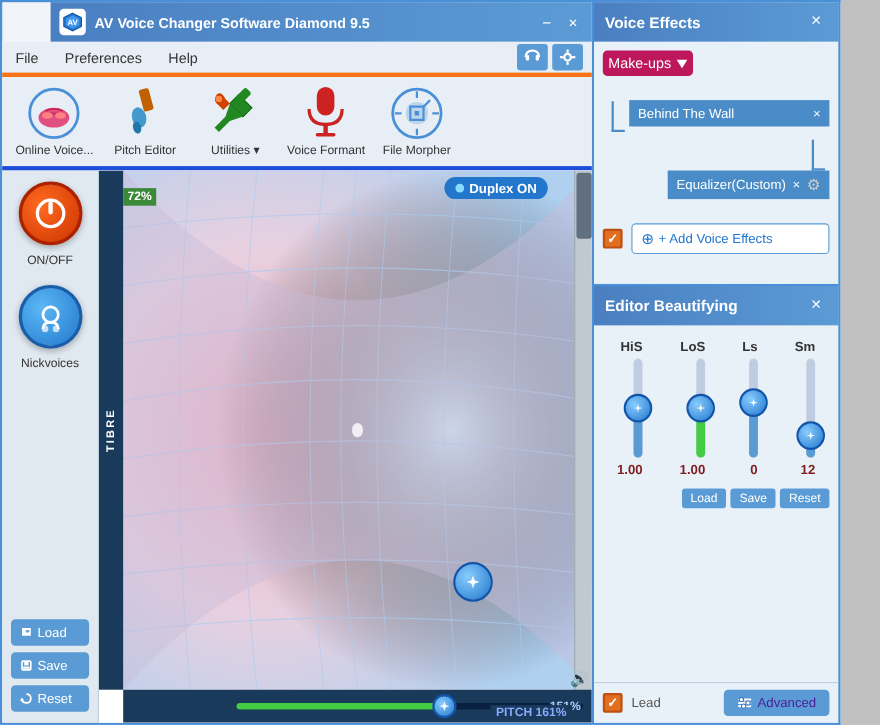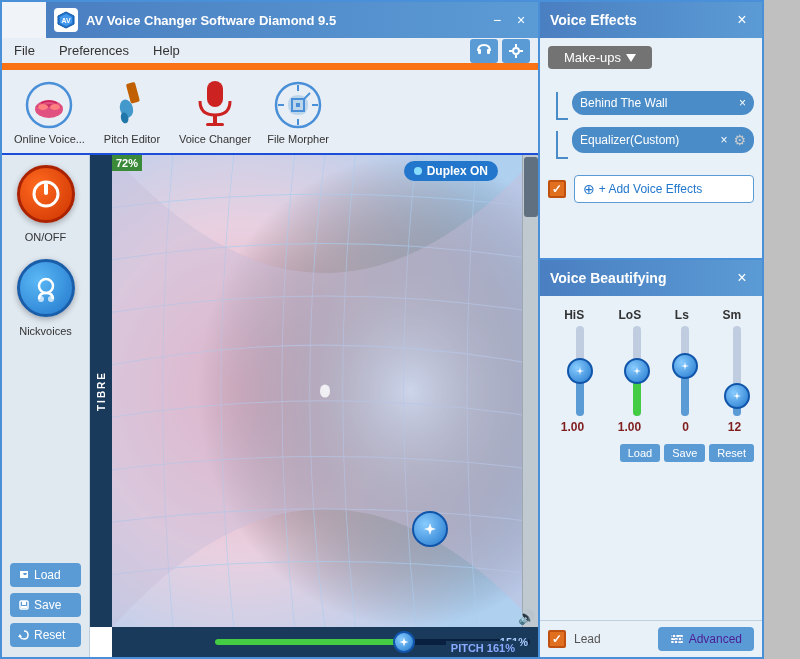--- a/index.html
+++ b/index.html
@@ -60,21 +60,21 @@
       text-align: center;
       line-height: 1;
     }
 
     .menu-bar {
       background: #e8eef5;
       display: flex;
       align-items: center;
       padding: 4px 8px;
       gap: 16px;
-      border-bottom: 7px solid #f97316;
+      border-bottom: 4px solid #f97316;
       height: 32px;
     }
     .menu-item {
       font-size: 13px;
       color: #333;
       cursor: pointer;
       padding: 2px 4px;
     }
     .menu-icons {
       margin-left: auto;
@@ -93,21 +93,21 @@
       color: white;
       font-size: 14px;
     }
 
     .toolbar {
       display: flex;
       align-items: flex-end;
       padding: 8px 12px;
       gap: 12px;
       background: #e8eef5;
-      border-bottom: 2px solid #1d4ed8;
+      border-bottom: 4px solid #1d4ed8;
       height: 85px;
     }
     .tool-item {
       display: flex;
       flex-direction: column;
       align-items: center;
       cursor: pointer;
       min-width: 70px;
     }
     .tool-icon {
@@ -233,21 +233,21 @@
       font-size: 10px;
       font-weight: bold;
       writing-mode: vertical-rl;
       text-orientation: mixed;
       transform: rotate(180deg);
       letter-spacing: 2px;
     }
     .tibre-percent {
       position: absolute;
       left: 22px;
-      top: 0;
+      top: 16px;
       background: #3a8a3a;
       color: white;
       font-size: 11px;
       font-weight: bold;
       padding: 2px 4px;
       z-index: 10;
     }
 
     .duplex-badge {
       position: absolute;
@@ -413,37 +413,37 @@
       text-align: center;
     }
 
     .voice-effects-body {
       padding: 8px;
       background: #e8f0f8;
       min-height: 220px;
     }
 
     .makeups-dropdown {
-      background: #737373;
+      background: #be185d;
       color: white;
       border: none;
       border-radius: 4px;
-      padding: 4px 16px;
+      padding: 4px 5px;
       font-size: 13px;
       cursor: pointer;
       display: flex;
       align-items: center;
       gap: 5px;
       margin-bottom: 10px;
     }
 
     .effect-item {
       background: #4a8cc8;
       color: white;
-      border-radius: 12px;
+      border-radius: 0;
       padding: 5px 8px;
       margin-bottom: 6px;
       display: flex;
       align-items: center;
       gap: 6px;
       font-size: 12px;
     }
     .effect-close {
       margin-left: auto;
       color: white;
@@ -675,29 +675,41 @@
       <div class="tool-icon icon-brush">
         <svg viewBox="0 0 40 52" width="40" height="52">
           <rect x="16" y="2" width="10" height="22" rx="2" fill="#c06000" transform="rotate(-15 20 13)"></rect>
           <ellipse cx="14" cy="30" rx="7" ry="10" fill="#4499cc" transform="rotate(-15 14 30)"></ellipse>
           <ellipse cx="12" cy="40" rx="4" ry="6" fill="#2277aa" transform="rotate(-15 12 40)"></ellipse>
         </svg>
       </div>
       <span class="tool-label">Pitch Editor</span>
     </div>
     <div class="tool-item">
+      <div class="tool-icon icon-tools">
+        <svg viewBox="0 0 50 48" width="50" height="48">
+          <path d="M28 8 L40 20 L32 28 L20 16 Z" fill="#228822" stroke="#116611" stroke-width="1"></path>
+          <path d="M20 16 L16 28 L8 36 L6 38 L10 42 L12 40 L20 32 L32 28 Z" fill="#228822"></path>
+          <rect x="28" y="2" width="8" height="14" rx="2" fill="#228822" transform="rotate(45 32 9)"></rect>
+          <path d="M8 8 Q4 14 10 18 L14 22 L20 16 L16 12 Q12 4 8 8 Z" fill="#cc4400"></path>
+          <circle cx="10" cy="12" r="3" fill="#ff8844"></circle>
+        </svg>
+      </div>
+      <span class="tool-label">Utilities ▾</span>
+    </div>
+    <div class="tool-item">
       <div class="tool-icon icon-mic">
         <svg viewBox="0 0 38 52" width="38" height="52">
           <rect x="11" y="2" width="16" height="26" rx="8" fill="#cc2222"></rect>
           <path d="M4 22 Q4 36 19 36 Q34 36 34 22" stroke="#cc2222" stroke-width="3" fill="none"></path>
           <rect x="17" y="36" width="4" height="8" fill="#cc2222"></rect>
           <rect x="10" y="44" width="18" height="3" rx="1.5" fill="#cc2222"></rect>
         </svg>
       </div>
-      <span class="tool-label">Voice Changer</span>
+      <span class="tool-label">Voice Formant</span>
     </div>
     <div class="tool-item">
       <div class="tool-icon icon-morph">
         <svg viewBox="0 0 48 48" width="48" height="48">
           <circle cx="24" cy="24" r="22" fill="none" stroke="#4a90d9" stroke-width="2.5"></circle>
           <path d="M14 24 Q14 14 24 14 Q34 14 34 24 Q34 34 24 34 Q14 34 14 24" fill="#5b9bd5" opacity="0.3"></path>
           <path d="M18 18 L30 18 L30 30 L18 30 Z" fill="none" stroke="#4a90d9" stroke-width="2"></path>
           <path d="M22 22 L26 22 L26 26 L22 26 Z" fill="#4a90d9"></path>
           <path d="M30 18 L36 12" stroke="#4a90d9" stroke-width="2" marker-end="url(#arr)"></path>
           <path d="M24 4 L24 10 M24 38 L24 44 M4 24 L10 24 M38 24 L44 24" stroke="#4a90d9" stroke-width="2"></path>
@@ -861,21 +873,21 @@
       <div style="padding-left:8px;">
 
         <div style="display:flex; align-items:center; margin-bottom:6px;">
           <div style="width:12px; height:28px; border-left:2px solid #4a8cc8; border-bottom:2px solid #4a8cc8; margin-right:4px; flex-shrink:0;"></div>
           <div class="effect-item" style="flex:1;">
             <span>Behind The Wall</span>
             <span class="effect-close">×</span>
           </div>
         </div>
 
-        <div style="display:flex; align-items:flex-end;">
+        <div style="display:flex; align-items:flex-end;flex-direction:column;">
           <div style="width:12px; height:28px; border-left:2px solid #4a8cc8; border-bottom:2px solid #4a8cc8; margin-right:4px; flex-shrink:0;"></div>
           <div class="effect-item" style="flex:1;">
             <span>Equalizer(Custom)</span>
             <span class="effect-close">×</span>
             <span class="effect-gear">⚙</span>
           </div>
         </div>
       </div>
 
       <div class="add-effects-row">
@@ -883,21 +895,21 @@
         <button class="add-effects-btn">
           <span style="font-size:14px;">⊕</span>
           <span>+ Add Voice Effects</span>
         </button>
       </div>
     </div>
   </div>
 
   <div class="voice-beautifying-section">
     <div class="section-header">
-      <span class="section-title">Voice Beautifying</span>
+      <span class="section-title">Editor Beautifying</span>
       <span class="section-close">×</span>
     </div>
     <div class="beautifying-body">
       <div class="sliders-row">
 
         <div class="slider-col">
           <span class="slider-col-label">HiS</span>
           <div class="slider-track-vert">
             <div class="slider-fill-vert" style="height:45px;"></div>
             <div class="slider-thumb-vert" style="bottom:32px;">

